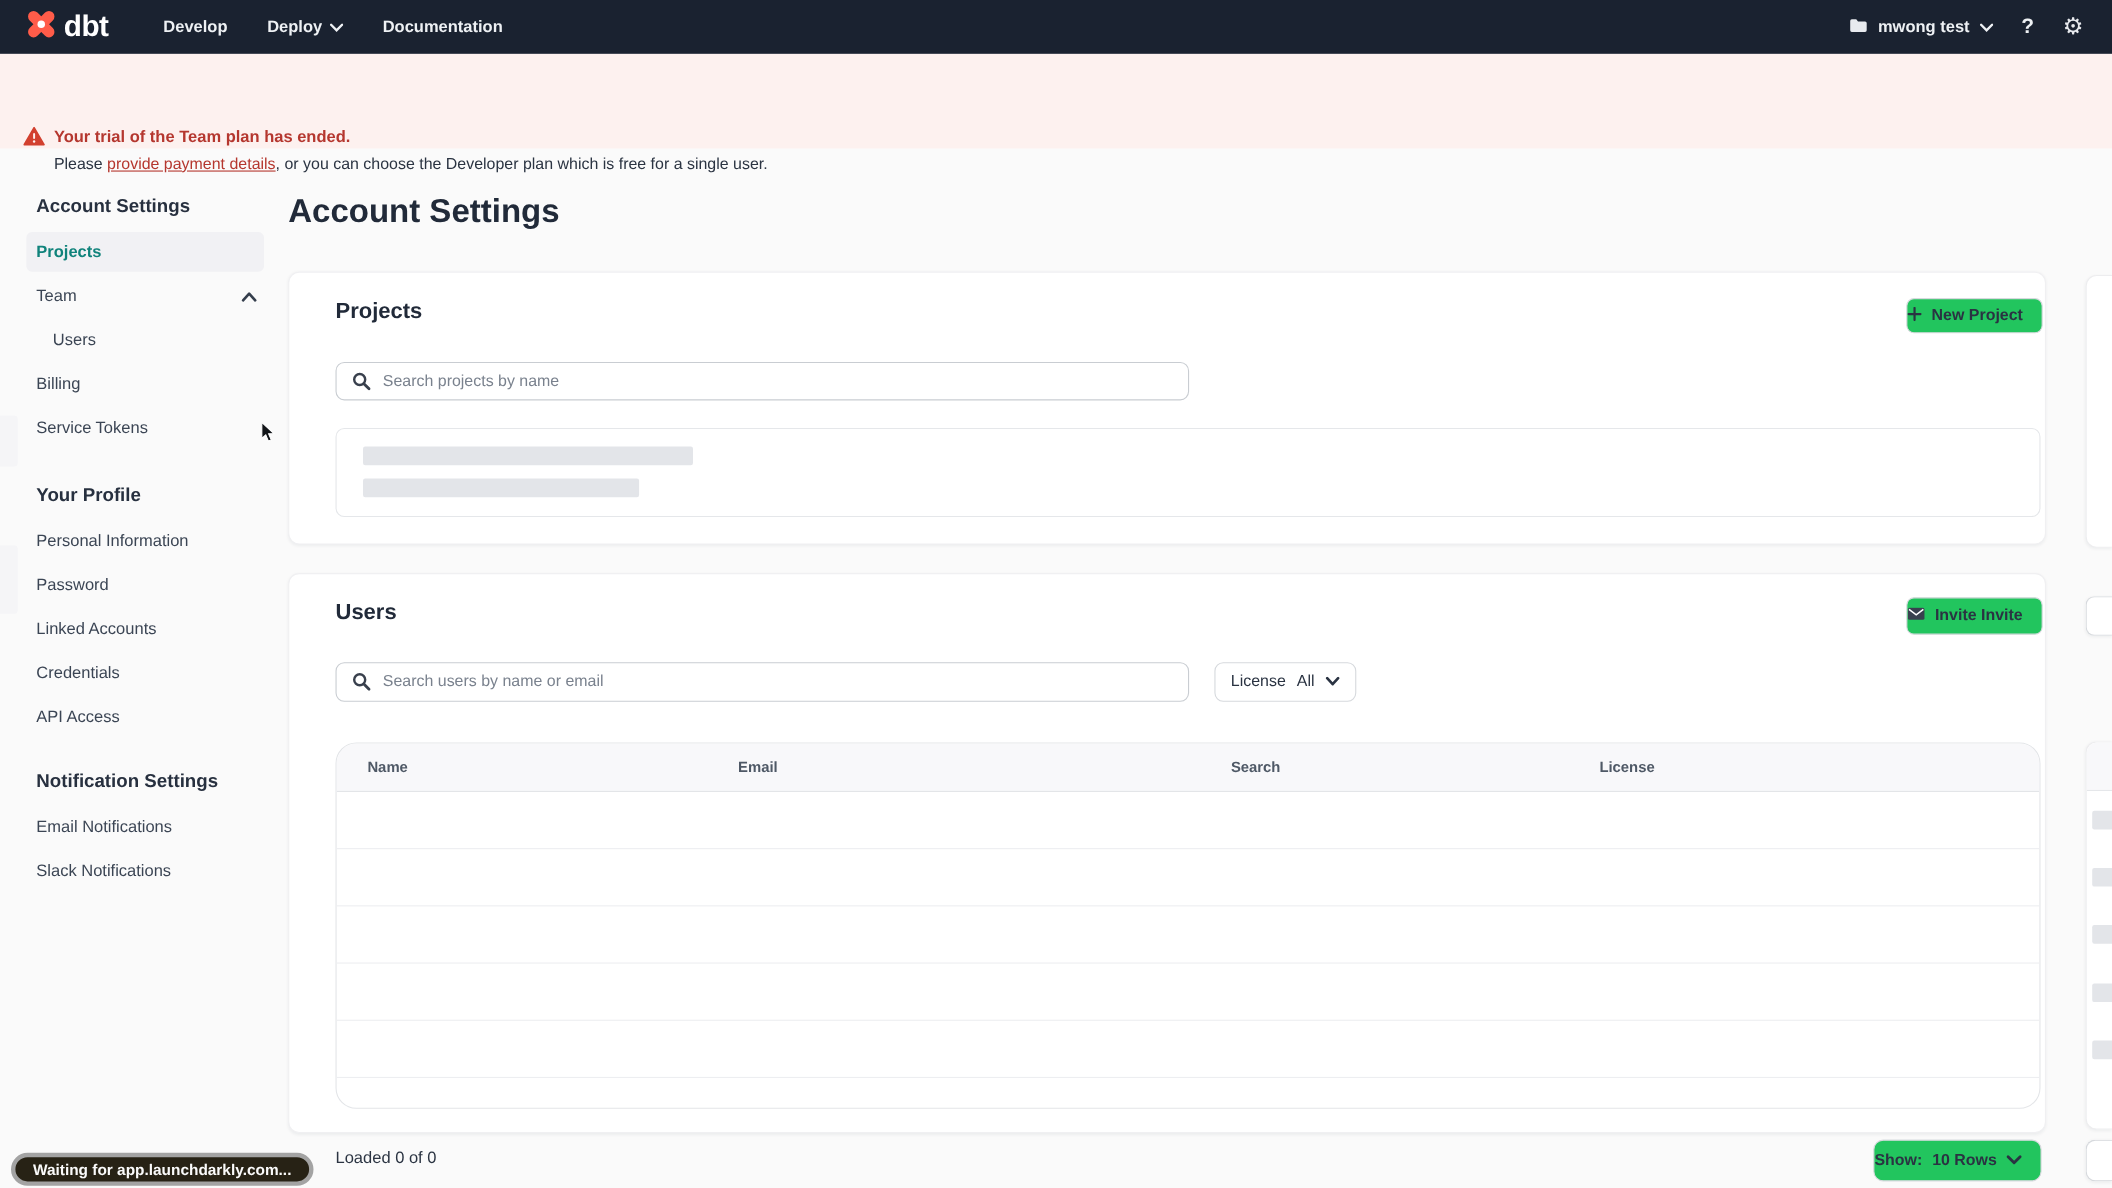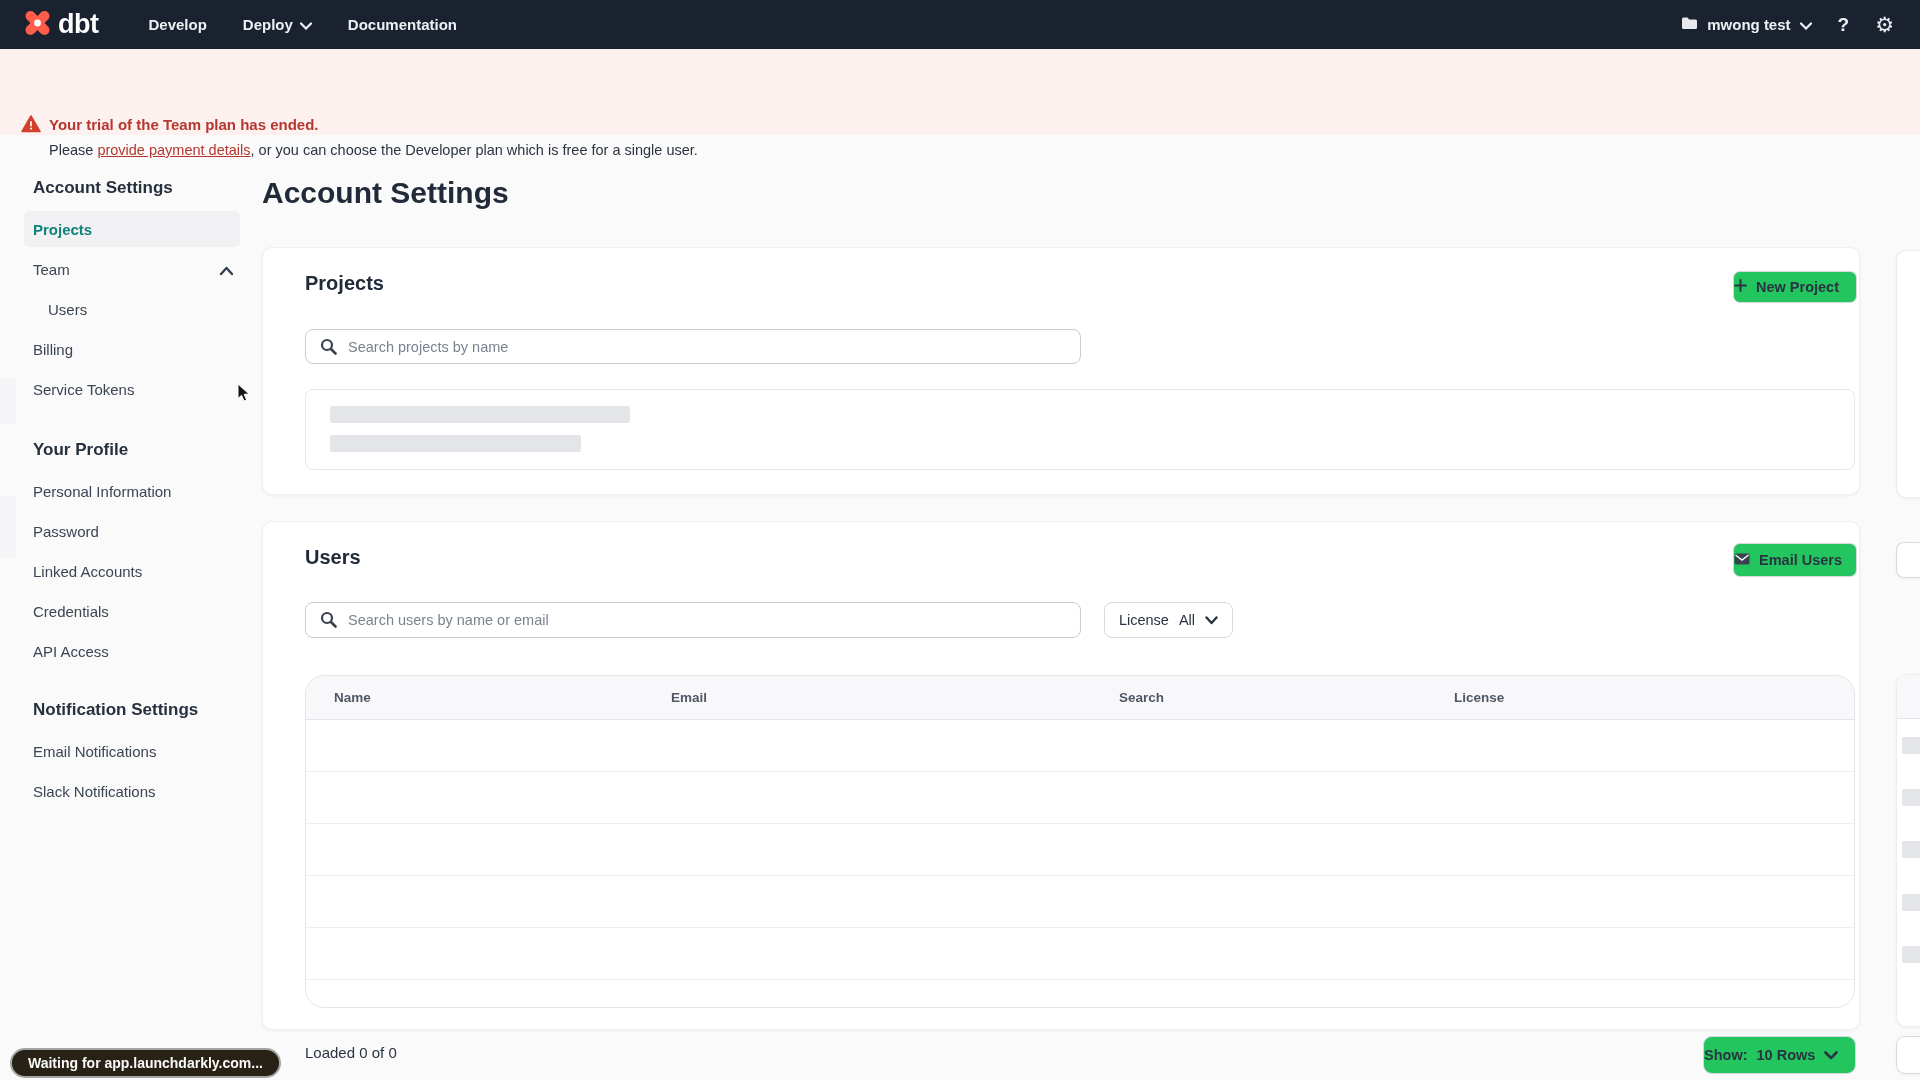--- a/index.html
+++ b/index.html
@@ -74,21 +74,21 @@
 
   
   .dup { position:absolute; left:1896px; width:24px; background:#fff; border:1px solid #ededef; border-right:none;
          border-radius:10px 0 0 10px; box-shadow:0 1px 3px rgba(23,28,45,0.06); }
   .dup .skel-bar { left:5px; width:19px; border-radius:2px 0 0 2px; }
   .dup-head { height:44px; background:#f8f8fa; border-bottom:1px solid #e3e5e8; border-radius:10px 0 0 0; }
   .left-sliver { position:absolute; left:0; width:16px; background:#f1f1f4; border-radius:0 3px 3px 0; }
 
   
   .status-pill { position:absolute; left:10px; top:1048px; height:30px; padding:0 16px; background:#272215;
-                 border:2px solid #a3a3a3; border-radius:15px; display:flex; align-items:center;
+                 border:4px solid #a3a3a3; border-radius:15px; display:flex; align-items:center;
                  color:#fafafa; font-size:14px; font-weight:700; }
 
   .cursor { position:absolute; left:237px; top:383px; }
 </style>
 </head>
 <body>
 
 <div class="screen">
 
   <header class="topnav">
@@ -208,21 +208,21 @@
 
   <section class="card" style="top:521px; height:509px;">
     <div class="card-title">Users</div>
     <button class="btn" style="top:21px; right:2px; width:124px; height:34px;">
       <span>
         <svg width="16" height="12" viewBox="0 0 16 12">
             <rect x="0.5" y="0.5" width="15" height="11" rx="1.5" fill="#39414f"></rect>
             <polyline points="1.5,2 8,7 14.5,2" fill="none" stroke="#ffffff" stroke-width="1.4"></polyline>
           </svg>
       </span>
-      <span>Email Users</span>
+      <span>Invite Invite</span>
     </button>
     <div class="search-wrap" style="top:80px; height:36px;">
       <span>
         <svg width="17" height="17" viewBox="0 0 17 17">
             <circle cx="7" cy="7" r="5" fill="none" stroke="#39404d" stroke-width="2.2"></circle>
             <line x1="11" y1="11" x2="15.5" y2="15.5" stroke="#39404d" stroke-width="2.6" stroke-linecap="round"></line>
           </svg>
       </span>
       <input class="search-input" placeholder="Search users by name or email" style="">
     </div>

